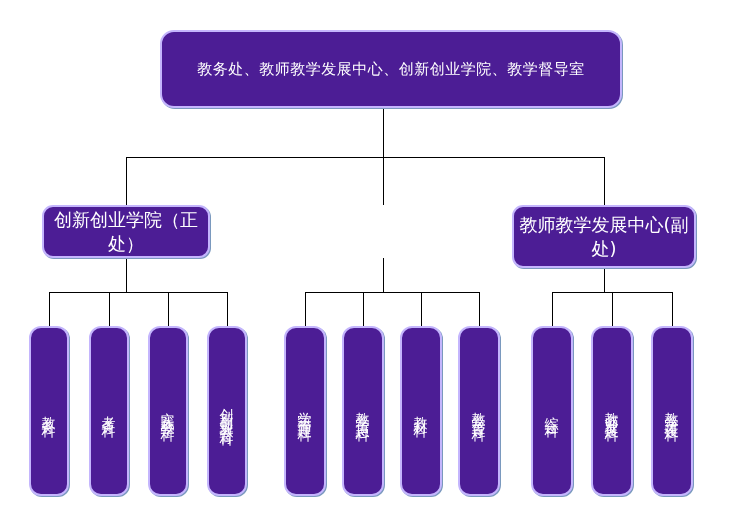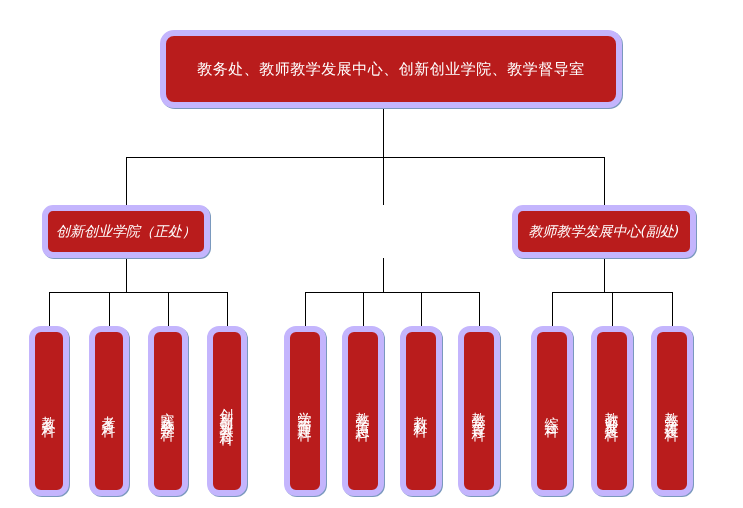--- a/index.html
+++ b/index.html
@@ -11,38 +11,37 @@
     position: relative;
     width: 743px;
     height: 508px;
     background: #ffffff;
     font-family: "DejaVu Sans", sans-serif;
     overflow: hidden;
   }
   .box {
     position: absolute;
     box-sizing: border-box;
-    background: #b91c1c;
-    border: 6px solid #c4b5fd;
+    background: #4c1d95;
+    border: 2px solid #c4b5fd;
     box-shadow: 1px 1px 0 #7a99be;
     color: #ffffff;
     display: flex;
     align-items: center;
     justify-content: center;
     text-align: center;
   }
   .box.l1 {
     border-radius: 14px;
     font-size: 15px;
     letter-spacing: 0.5px;
   }
   .box.l2 {
     border-radius: 11px;
-    font-size: 14px;
-    font-style: italic;
+    font-size: 18px;
   }
   .box.l3 {
     border-radius: 12px;
     font-size: 14px;
     writing-mode: vertical-rl;
     text-orientation: upright;
     letter-spacing: 4px;
   }
   .line {
     position: absolute;
@@ -77,21 +76,21 @@
   <div class="line" style="left:552px;top:292px;width:121px;height:1px;"></div>
   <div class="line" style="left:552px;top:292px;width:1px;height:34px;"></div>
   <div class="line" style="left:612px;top:292px;width:1px;height:34px;"></div>
   <div class="line" style="left:672px;top:292px;width:1px;height:34px;"></div>
 
   <div class="box l1" style="left:160px;top:30px;width:462px;height:78px;">教务处、教师教学发展中心、创新创业学院、教学督导室</div>
 
   <div class="box l2" style="left:42px;top:205px;width:168px;height:53px;">创新创业学院（正处）</div>
 
 
-  <div class="box l2" style="left:512px;top:205px;width:184px;height:53px;">教师教学发展中心(副处)</div>
+  <div class="box l2" style="left:512px;top:205px;width:184px;height:63px;">教师教学发展中心(副处)</div>
 
   <div class="box l3" style="left:29px;top:326px;width:40px;height:170px;">教务科</div>
   <div class="box l3" style="left:89px;top:326px;width:40px;height:170px;">考务科</div>
   <div class="box l3" style="left:148px;top:326px;width:40px;height:170px;">实践教学科</div>
   <div class="box l3" style="left:207px;top:326px;width:40px;height:170px;">创新创业教育科</div>
 
   <div class="box l3" style="left:284px;top:326px;width:42px;height:170px;">学籍管理科</div>
   <div class="box l3" style="left:342px;top:326px;width:42px;height:170px;">教学信息科</div>
   <div class="box l3" style="left:400px;top:326px;width:42px;height:170px;">教材科</div>
   <div class="box l3" style="left:458px;top:326px;width:42px;height:170px;">教学督导科</div>

